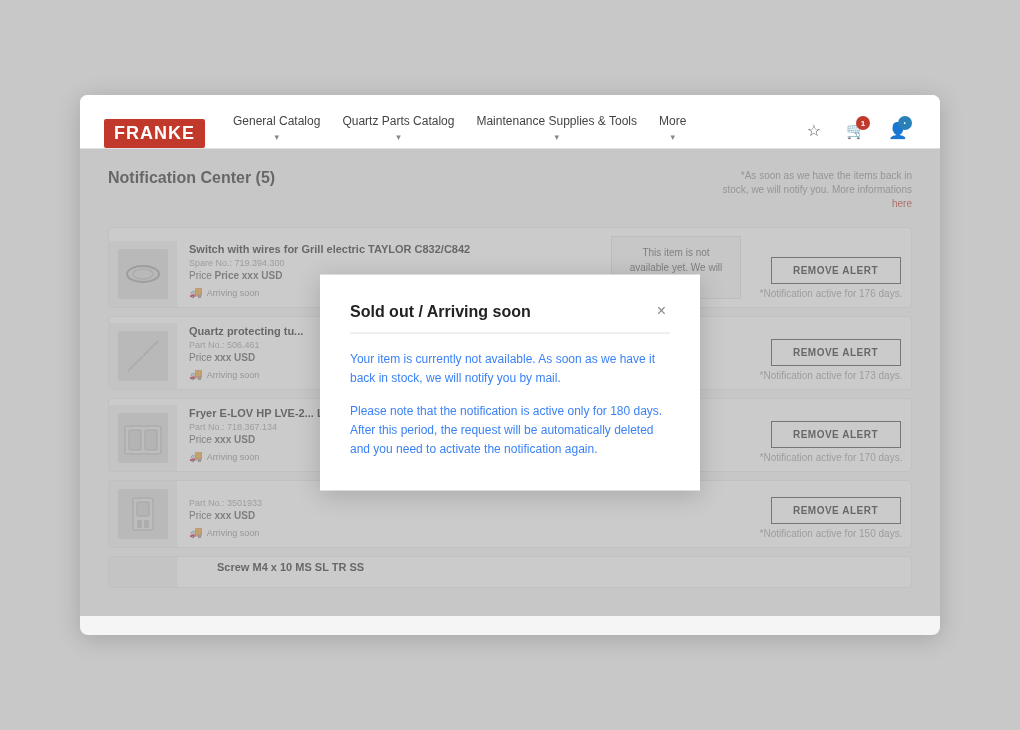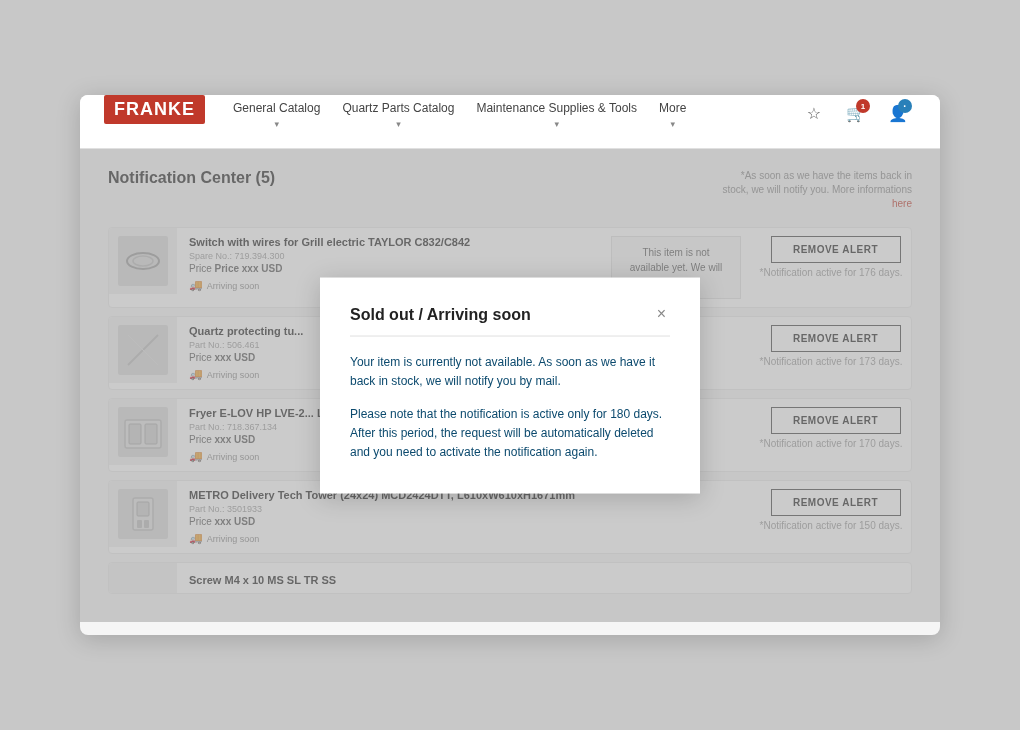--- a/index.html
+++ b/index.html
@@ -20,21 +20,21 @@
       overflow: hidden;
       box-shadow: 0 4px 24px rgba(0,0,0,0.18);
       position: relative;
     }
 
     
     .navbar {
       background: #fff;
       border-bottom: 1px solid #e0e0e0;
       display: flex;
-      align-items: flex-start;
+      align-items: flex-end;
       padding: 0 24px;
       height: 54px;
       gap: 18px;
     }
 
     .logo {
       background: #c0392b;
       color: #fff;
       font-weight: 900;
       font-size: 18px;
@@ -137,21 +137,21 @@
       text-decoration: none;
     }
 
     
     .notification-item {
       background: #fff;
       border: 1px solid #e8e8e8;
       border-radius: 4px;
       margin-bottom: 8px;
       display: flex;
-      align-items: flex-start;
+      align-items: flex-end;
       overflow: hidden;
     }
 
     .item-image {
       width: 68px;
       flex-shrink: 0;
       display: flex;
       align-items: center;
       justify-content: center;
       background: #f0f0f0;
@@ -306,21 +306,21 @@
     }
 
     .modal-divider {
       border: none;
       border-top: 1px solid #e0e0e0;
       margin-bottom: 16px;
     }
 
     .modal-body p {
       font-size: 12px;
-      color: #0c4a6e;
+      color: #3b82f6;
       line-height: 1.6;
       margin-bottom: 14px;
     }
 
     .modal-body p:last-child {
       margin-bottom: 0;
     }
   </style>
 </head>
 <body>
@@ -463,38 +463,37 @@
         <div class="item-image-placeholder">
           <svg width="44" height="44" viewBox="0 0 44 44">
             <rect x="12" y="6" width="20" height="32" rx="2" fill="#e0e0e0" stroke="#bbb" stroke-width="1.5"></rect>
             <rect x="16" y="10" width="12" height="14" rx="1" fill="#ccc" stroke="#aaa" stroke-width="1"></rect>
             <rect x="16" y="28" width="5" height="8" rx="1" fill="#bbb"></rect>
             <rect x="23" y="28" width="5" height="8" rx="1" fill="#bbb"></rect>
           </svg>
         </div>
       </div>
       <div class="item-details">
-        <div class="item-name">METRO Delivery Tech Tower (24x24) MCD2424DTT, L610xW610xH1671mm</div>
         <div class="item-part">Part No.: 3501933</div>
         <div class="item-price">
           Price <span style="font-weight:700;font-size:10px;">xxx USD</span>
         </div>
         <div class="item-availability">
           <span class="truck-icon">🚚</span>
           <span>Arriving soon</span>
         </div>
       </div>
       <div class="item-status"></div>
       <div class="item-action">
         <button class="remove-btn">REMOVE ALERT</button>
         <div class="notification-days">*Notification active for 150 days.</div>
       </div>
     </div>
 
-    <div class="notification-item" style="height:32px; align-items:flex-end;">
+    <div class="notification-item" style="height:32px; align-items:flex-start;gap:28px;">
       <div class="item-image" style="height:32px;"></div>
       <div class="item-details" style="padding:4px 12px;">
         <div class="item-name">Screw M4 x 10 MS SL TR SS</div>
       </div>
     </div>
 
     <div class="overlay"></div>
 
     <div class="modal">
       <div class="modal-header">

